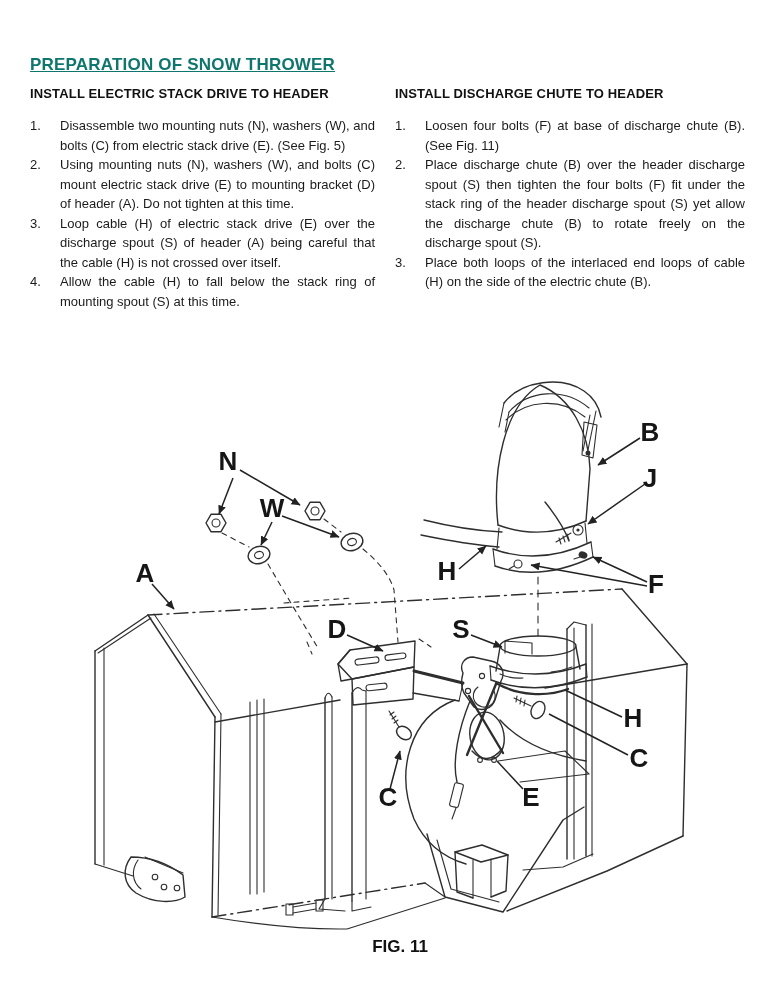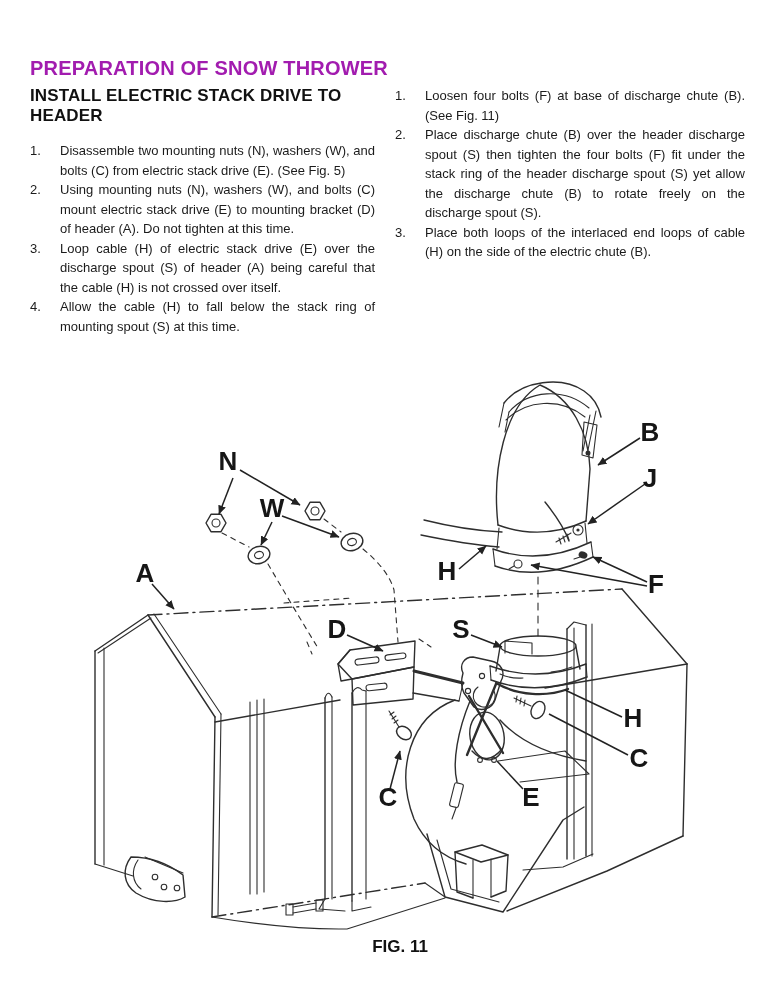--- a/index.html
+++ b/index.html
@@ -2,31 +2,31 @@
 <html><head>
 <meta charset="utf-8">
 <style>
   html,body{margin:0;padding:0;background:#ffffff;}
   .page{
     position:relative;width:772px;height:1000px;background:#ffffff;
     font-family:"Liberation Sans",sans-serif;color:#1a1a1a;overflow:hidden;
   }
   .title{
     position:absolute;left:30px;top:44px;
-    font-size:20px;font-weight:700;letter-spacing:.2px;color:#a21caf;
+    font-size:17px;font-weight:700;letter-spacing:.2px;color:#0f766e;text-decoration:underline;
   }
   .columns{
     position:absolute;left:30px;top:86px;width:718px;
     display:flex;gap:20px;
   }
   .col{display:block;}
   .col-left{width:345px;}
   .col-right{width:350px;}
   .col-heading{
-    font-size:17px;font-weight:700;letter-spacing:.15px;color:#111;
+    font-size:13px;font-weight:700;letter-spacing:.15px;color:#111;
     margin:0 0 15px 0;
   }
   .steps{margin:0;padding:0;list-style:none;}
   .step{display:flex;font-size:13px;line-height:19.5px;color:#1b1b1b;}
   .step-num{width:30px;flex:none;}
   .step-text{flex:1;text-align:justify;}
   .figure-wrap{position:absolute;left:0;top:370px;width:772px;height:600px;}
   svg{display:block;}
   .ln{stroke:#2e2e2e;stroke-width:1.4;fill:none;stroke-linecap:round;stroke-linejoin:round;}
   .thin{stroke-width:1.1;}
@@ -62,20 +62,21 @@
           <span class="step-text">Loop cable (H) of electric stack drive (E) over the discharge spout (S) of header (A) being careful that the cable (H) is not crossed over itself.</span>
         </li>
         <li class="step">
           <span class="step-num">4.</span>
           <span class="step-text">Allow the cable (H) to fall below the stack ring of mounting spout (S) at this time.</span>
         </li>
       </ol>
     </div>
 
     <div class="col col-right">
+      <h2 class="col-heading">INSTALL DISCHARGE CHUTE TO HEADER</h2>
       <ol class="steps">
         <li class="step">
           <span class="step-num">1.</span>
           <span class="step-text">Loosen four bolts (F) at base of discharge chute (B). (See Fig. 11)</span>
         </li>
         <li class="step">
           <span class="step-num">2.</span>
           <span class="step-text">Place discharge chute (B) over the header discharge spout (S) then tighten the four bolts (F) fit under the stack ring of the header discharge spout (S) yet allow the discharge chute (B) to rotate freely on the discharge spout (S).</span>
         </li>
         <li class="step">

